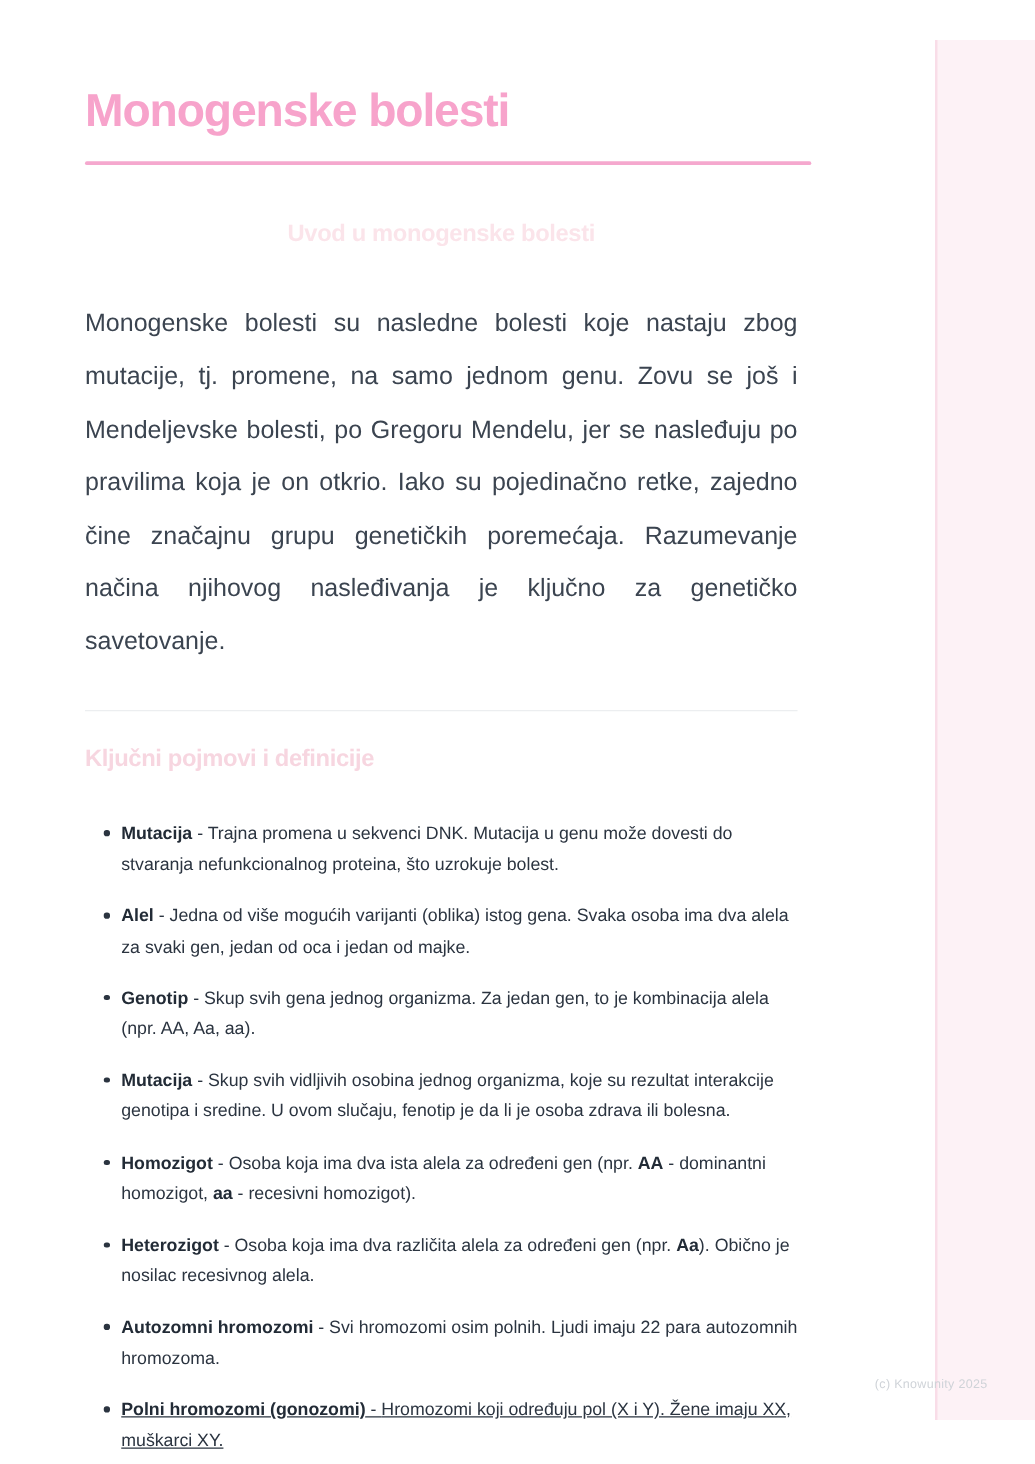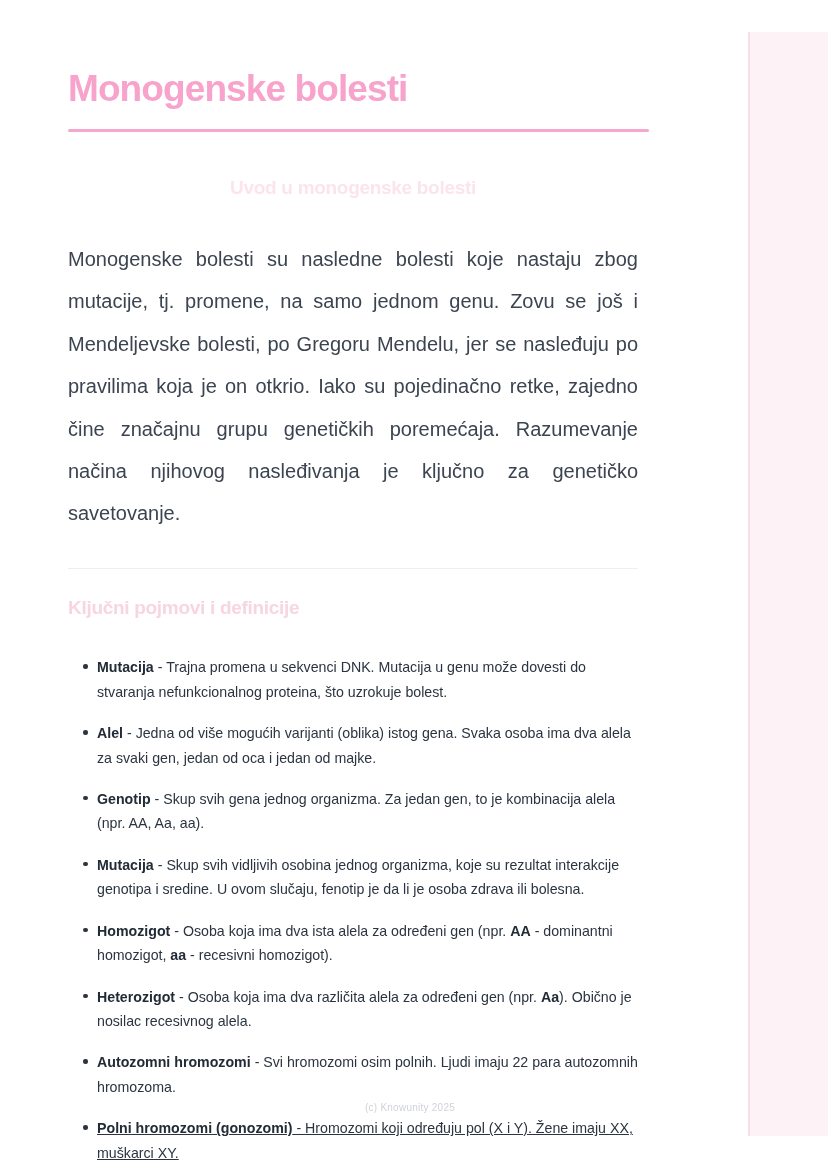--- a/index.html
+++ b/index.html
@@ -125,21 +125,21 @@
   .emph { font-weight: bold; color: #222b36; }
 
   #detail-heading { margin-top: 27px; }
 
   
   #footer {
     position: absolute;
     left: 0;
     top: 1102px;
     width: 790px;
-    text-align: center;
+    text-align: right;
     font-size: 10px;
     color: #cfd3d8;
     letter-spacing: 0.25px;
     padding-left: 30px;
   }
 </style>
 </head>
 <body>
 
 <div id="page">

